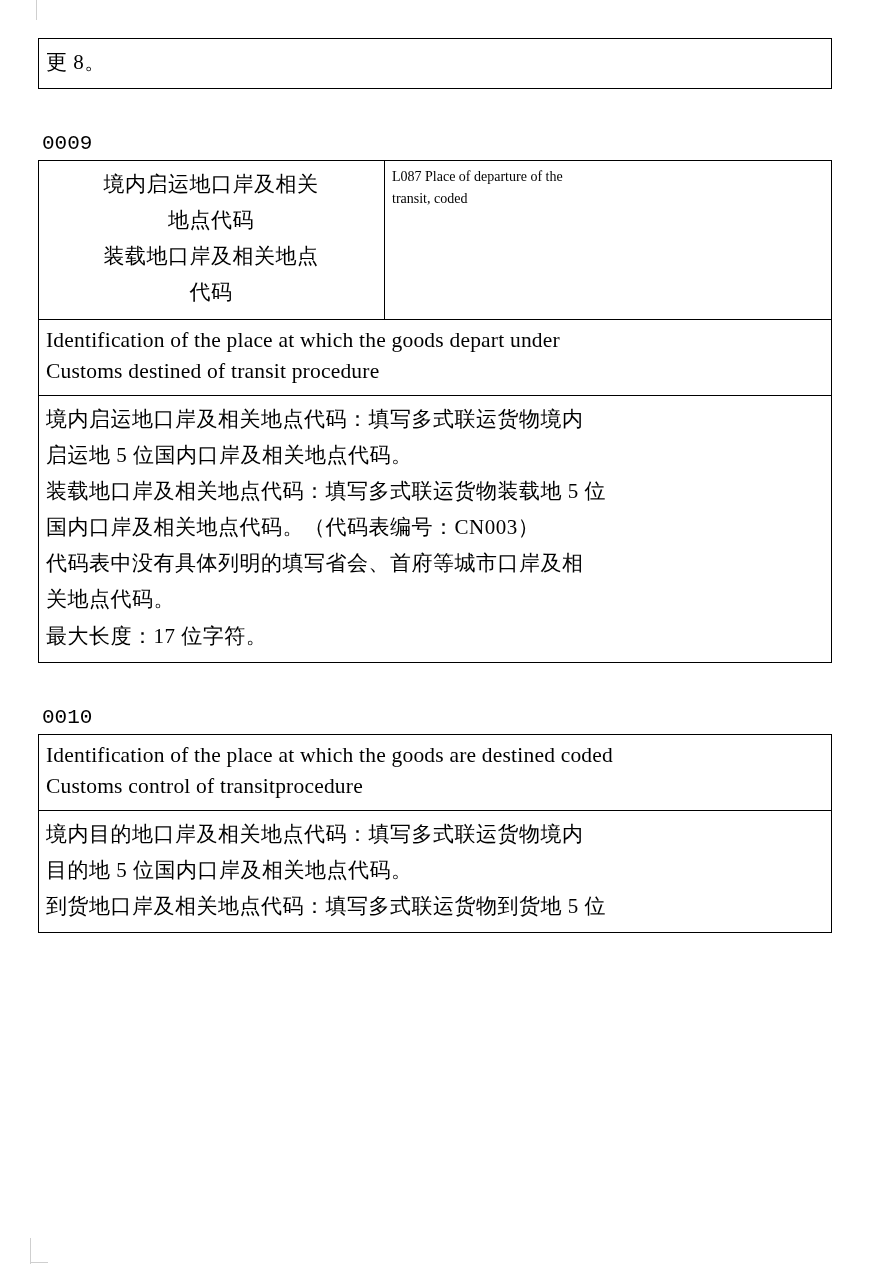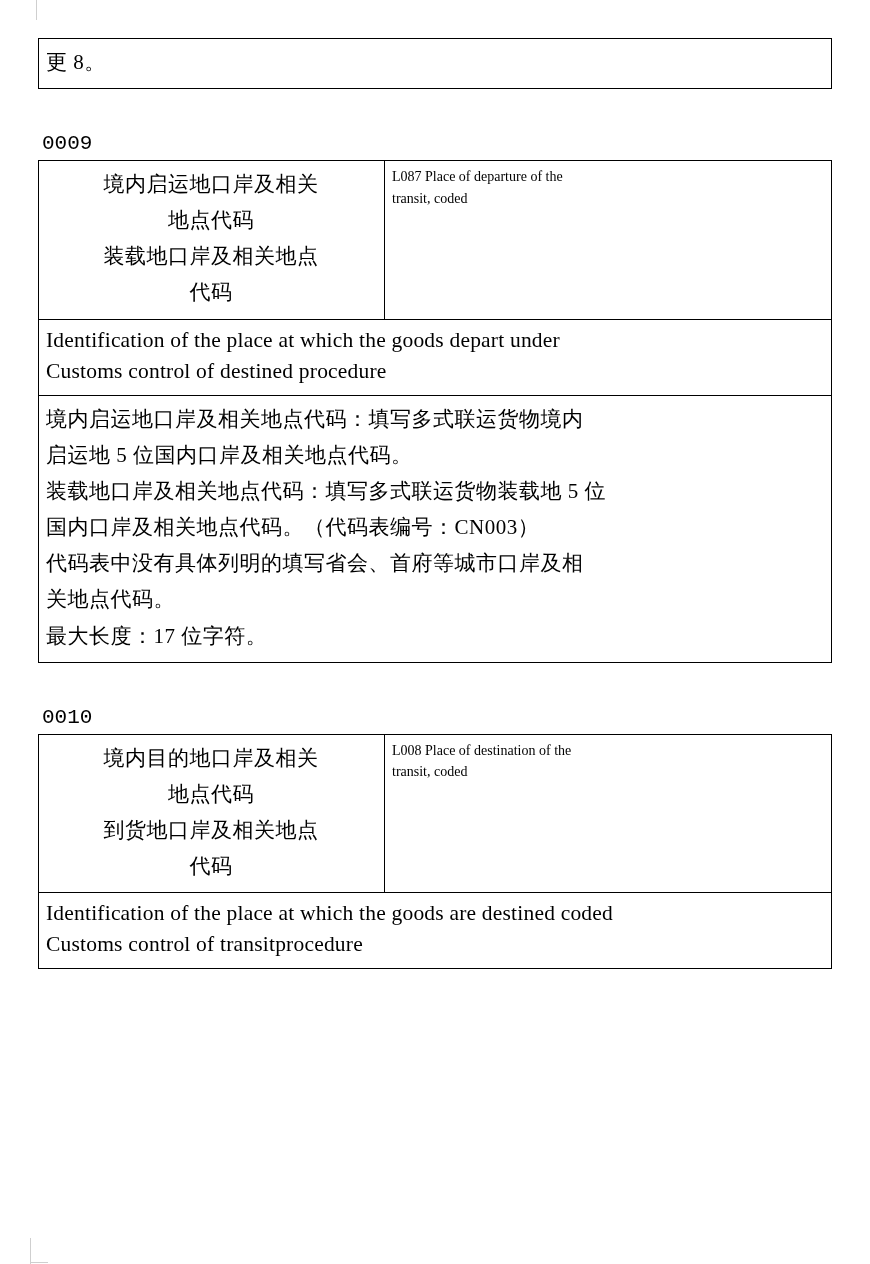--- a/index.html
+++ b/index.html
@@ -129,48 +129,45 @@
           <tr>
         <td class="zh cell-left nowrapish">境内启运地口岸及相关
 地点代码
 装载地口岸及相关地点
 代码</td>
         <td class="en nowrapish">L087 Place of departure of the
 transit, coded</td>
       </tr>
       <tr>
         <td class="en-wide nowrapish" colspan="2">Identification of the place at which the goods depart under
-Customs control of destined procedure</td>
+Customs destined of transit procedure</td>
       </tr>
       <tr>
         <td class="zh nowrapish" colspan="2">境内启运地口岸及相关地点代码：填写多式联运货物境内
 启运地 5 位国内口岸及相关地点代码。
 装载地口岸及相关地点代码：填写多式联运货物装载地 5 位
 国内口岸及相关地点代码。（代码表编号：CN003）
 代码表中没有具体列明的填写省会、首府等城市口岸及相
 关地点代码。
 最大长度：17 位字符。</td>
       </tr>
     </tbody>
       </table>
 
     <div class="gap-lg"></div>
 
     <div class="sec-num">0010</div>
     <table class="doc">
       <tbody>
-          <tr>
-        <td class="zh cell-left nowrapish">境内目的地口岸及相关
-地点代码
-到货地口岸及相关地点
-代码</td>
-        <td class="en nowrapish">L008 Place of destination of the
-transit, coded</td>
-      </tr>
       <tr>
         <td class="en-wide nowrapish" colspan="2">Identification of the place at which the goods are destined coded
 Customs control of transitprocedure</td>
+      </tr>
+      <tr>
+        <td class="zh nowrapish" colspan="2">境内目的地口岸及相关地点代码：填写多式联运货物境内
+目的地 5 位国内口岸及相关地点代码。
+到货地口岸及相关地点代码：填写多式联运货物到货地 5 位</td>
       </tr>
     </tbody>
       </table>
 
   </div>
 </div>
 
 </body></html>

